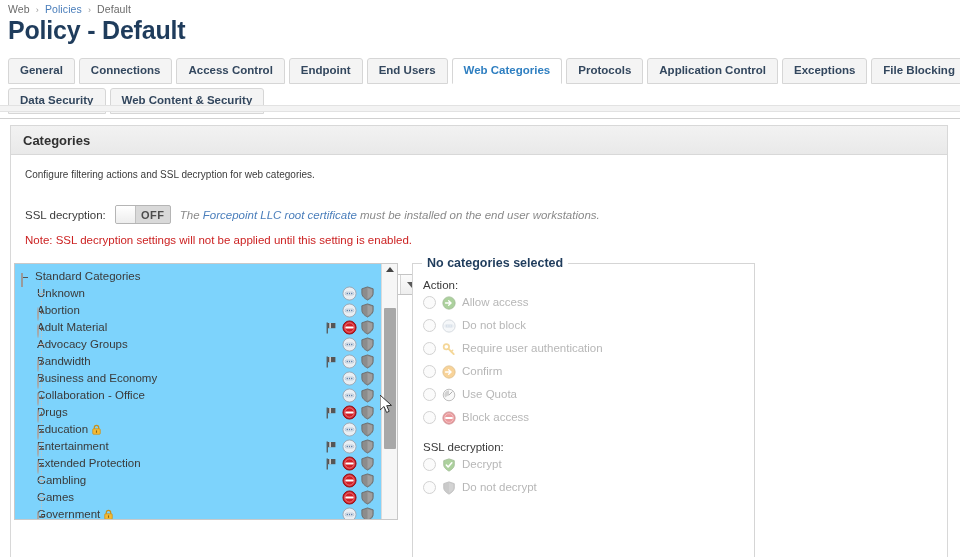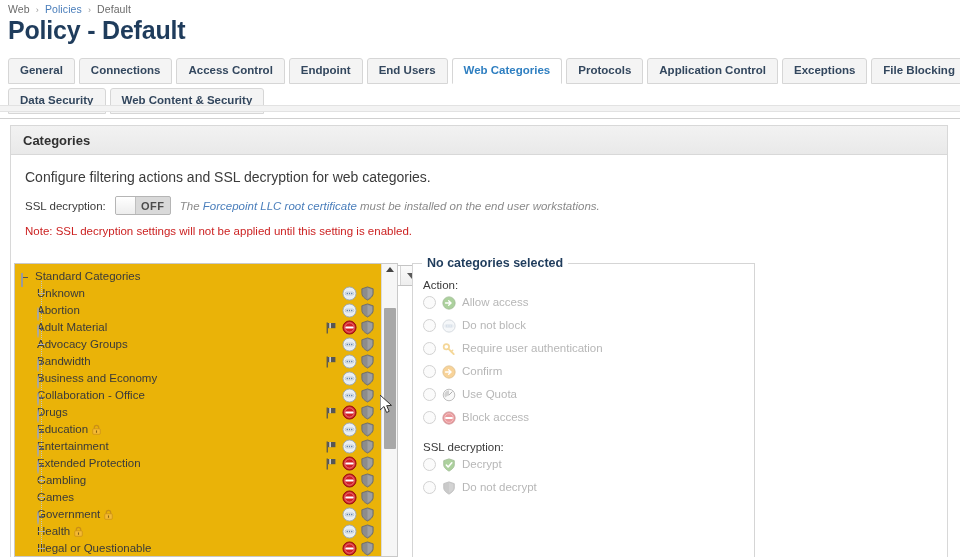--- a/index.html
+++ b/index.html
@@ -69,21 +69,21 @@
   }
   .panel-head {
     height: 29px; line-height: 29px;
     background: linear-gradient(to bottom, #f2f2f2 0%, #e9e9e9 100%);
     border-bottom: 1px solid #d8d8d8;
     padding-left: 12px;
     font-size: 13px; font-weight: bold; color: #303030;
   }
   .panel-body { padding: 14px 14px 0 14px; position: relative; }
 
-  .desc { font-size: 14px; color: #3b3b3b; margin-bottom: 11px; }
+  .desc { font-size: 10px; color: #3b3b3b; margin-bottom: 25px; }
 
   .ssl-row { display: flex; align-items: center; gap: 9px; margin-bottom: 10px; }
   .ssl-label { font-size: 11.5px; color: #3b3b3b; }
   .toggle {
     width: 56px; height: 19px;
     border: 1px solid #b5b5b5; border-radius: 2px;
     background: #d9d9d9;
     display: flex; align-items: center;
     cursor: pointer; overflow: hidden;
   }
@@ -133,22 +133,22 @@
   .caret-down {
     width: 0; height: 0;
     border-left: 5px solid transparent; border-right: 5px solid transparent;
     border-top: 6px solid #5a5a5a;
   }
   .ctrl-wrap { position: relative; height: 21px; margin-bottom: 6px; }
 
   
   .tree-panel {
     position: absolute; left: 14px; top: 263px;
-    width: 384px; height: 294px;
-    border: 1px solid #c9c9c9; background: #eab308;
+    width: 384px; height: 257px;
+    border: 1px solid #c9c9c9; background: #7dd3fc;
     overflow: hidden;
   }
   .tree-list { position: relative; padding: 4px 0 0 0; }
   .tree-row {
     position: relative; height: 17px; line-height: 17px;
     padding-left: 6px;
     font-size: 11.5px; color: #3a3a3a;
     white-space: nowrap; cursor: pointer;
   }
   .tree-row.child { padding-left: 22px; }

